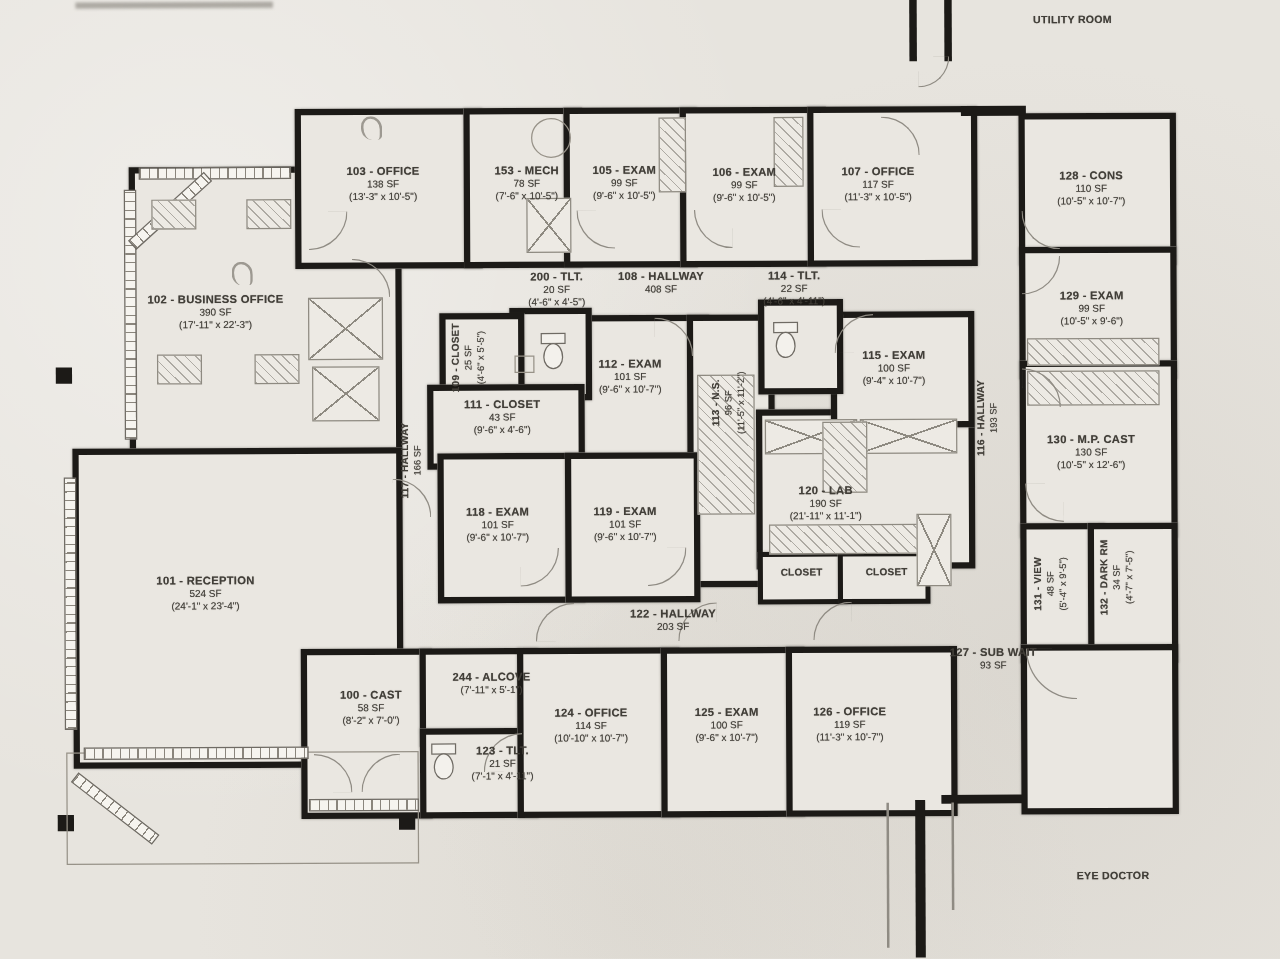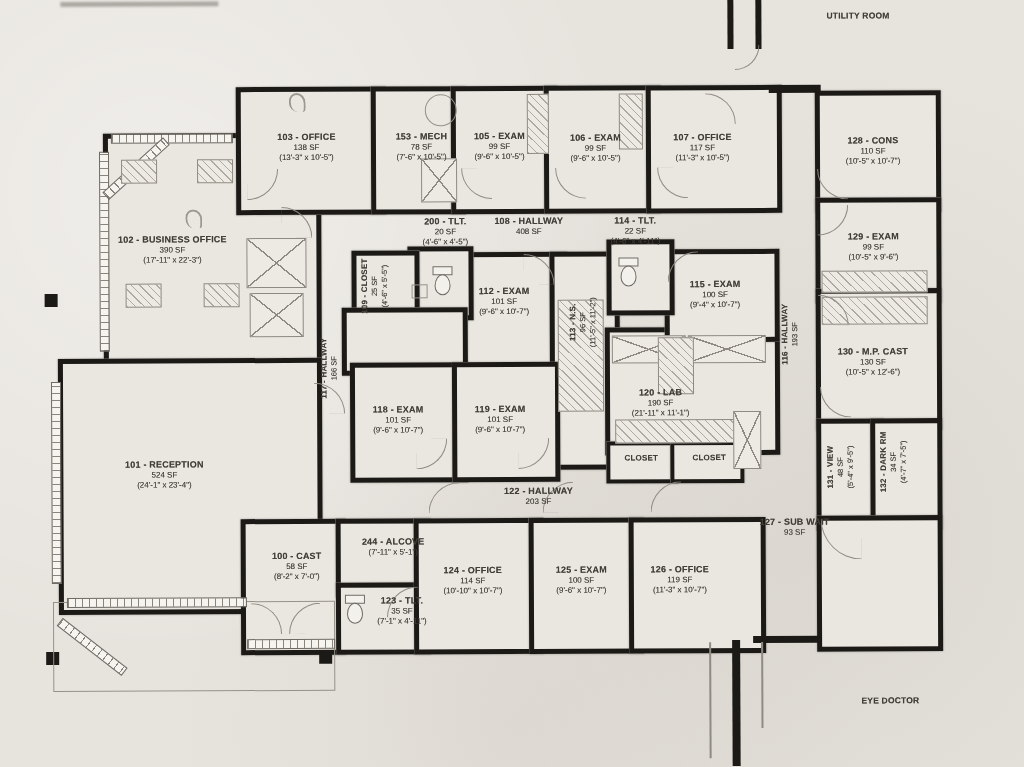--- a/index.html
+++ b/index.html
@@ -201,20 +201,25 @@
   <div class="lbl" style="left:592px;top:216px;width:88px">
     <span class="l1">114 - TLT.</span>
     <span class="l2">22 SF</span>
     <span class="l2">(4'-6" x 4'-11")</span>
   </div>
   <div class="lbl vl" style="left:330px;top:270px;width:90px">
     <span class="l1" style="font-size:8px">109 - CLOSET</span>
     <span class="l2" style="font-size:7.5px">25 SF</span>
     <span class="l2" style="font-size:7.5px">(4'-6" x 5'-5")</span>
   </div>
+  <div class="lbl" style="left:352px;top:318px;width:100px">
+    <span class="l1">111 - CLOSET</span>
+    <span class="l2">43 SF</span>
+    <span class="l2">(9'-6" x 4'-6")</span>
+  </div>
   <div class="lbl" style="left:452px;top:286px;width:105px">
     <span class="l1">112 - EXAM</span>
     <span class="l2">101 SF</span>
     <span class="l2">(9'-6" x 10'-7")</span>
   </div>
   <div class="lbl vl" style="left:533px;top:307px;width:100px">
     <span class="l1" style="font-size:8px">113 - N.S.</span>
     <span class="l2" style="font-size:7.5px">96 SF</span>
     <span class="l2" style="font-size:7.5px">(11'-5" x 11'-2")</span>
   </div>
@@ -284,21 +289,21 @@
     <span class="l1">100 - CAST</span>
     <span class="l2">58 SF</span>
     <span class="l2">(8'-2" x 7'-0")</span>
   </div>
   <div class="lbl" style="left:340px;top:536px;width:105px">
     <span class="l1">244 - ALCOVE</span>
     <span class="l2">(7'-11" x 5'-1")</span>
   </div>
   <div class="lbl" style="left:350px;top:595px;width:102px">
     <span class="l1">123 - TLT.</span>
-    <span class="l2">35 SF</span>
+    <span class="l2">21 SF</span>
     <span class="l2">(7'-1" x 4'-11")</span>
   </div>
   <div class="lbl" style="left:418px;top:565px;width:108px">
     <span class="l1">124 - OFFICE</span>
     <span class="l2">114 SF</span>
     <span class="l2">(10'-10" x 10'-7")</span>
   </div>
   <div class="lbl" style="left:528px;top:565px;width:105px">
     <span class="l1">125 - EXAM</span>
     <span class="l2">100 SF</span>

